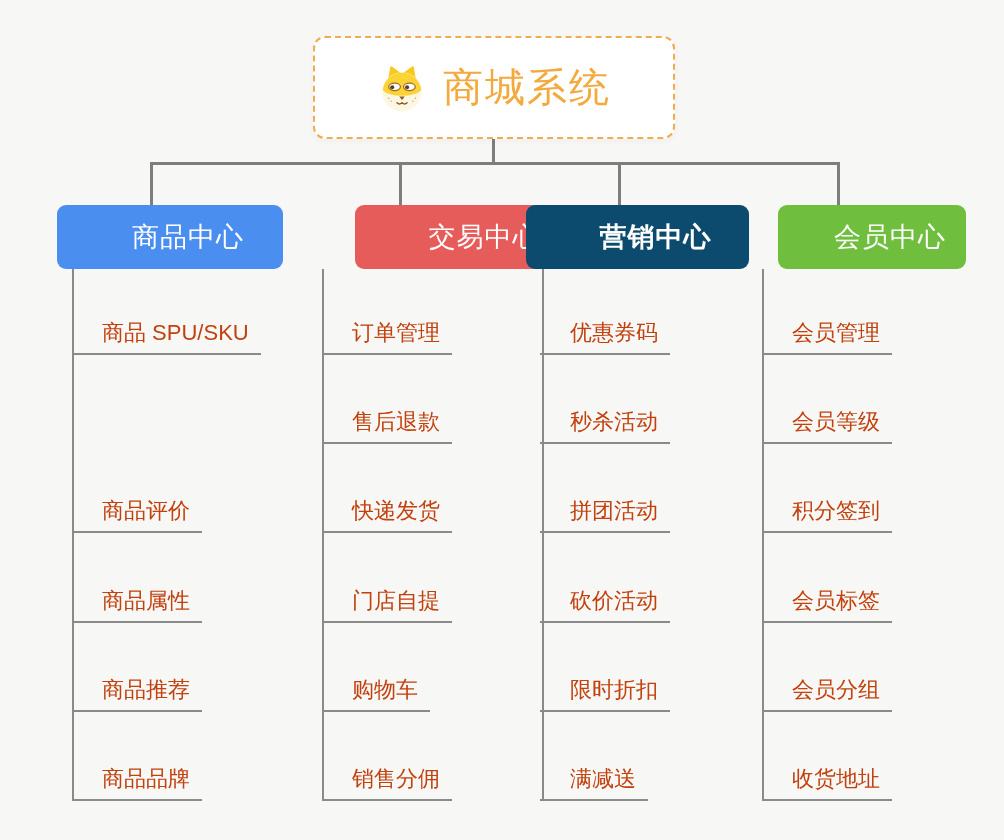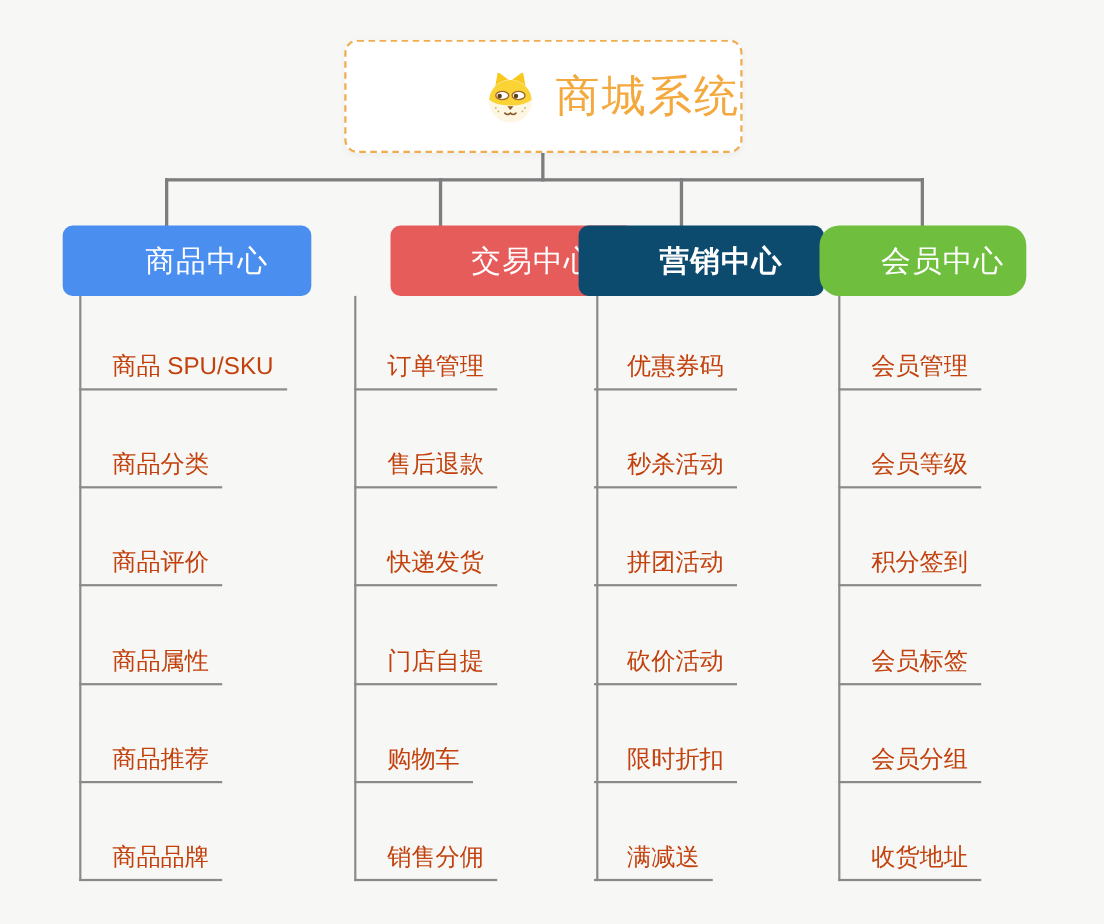--- a/index.html
+++ b/index.html
@@ -10,33 +10,33 @@
   .root-stem{left:492px;top:139px;width:3px;height:26px;}
   .h-line{left:150px;top:162px;width:690px;height:3px;}
   .drop{top:162px;width:3px;height:44px;}
   .drop1{left:150px;} .drop2{left:399px;} .drop3{left:618px;} .drop4{left:837px;}
   .vline{position:absolute;width:2px;background:#8a8a8a;top:269px;height:532px;}
   .v1{left:72px;} .v2{left:322px;} .v3{left:542px;} .v4{left:762px;}
 
   
   .root-node{position:absolute;left:313px;top:36px;width:362px;height:103px;
     background:#ffffff;border:2px dashed #f0ac4e;border-radius:12px;box-sizing:border-box;
-    display:flex;align-items:center;justify-content:flex-end;gap:16px;
+    display:flex;align-items:center;justify-content:center;gap:16px;
     box-shadow:0 2px 6px rgba(0,0,0,0.04);cursor:pointer;}
   .root-title{font-size:40px;color:#f4a93e;letter-spacing:2px;white-space:nowrap;}
   .dog{width:50px;height:50px;display:inline-flex;}
 
   
   .branch{position:absolute;top:205px;height:64px;border-radius:9px;
     display:flex;align-items:center;justify-content:center;
     color:#ffffff;font-size:27px;letter-spacing:1px;cursor:pointer;white-space:nowrap;padding-left:36px;}
   .b1{left:57px;width:190px;}
   .b2{left:307px;width:187px;}
   .b3{left:526px;width:187px;}
-  .b4{left:745px;width:152px;border-radius:18px;}
+  .b4{left:778px;width:152px;}
 
   
   .leaf{position:absolute;font-size:22px;line-height:30px;color:#c2410c;
     padding:0 12px 5px 30px;border-bottom:2px solid #8a8a8a;white-space:nowrap;cursor:pointer;}
   .c1{left:72px;} .c2{left:322px;} .c3{left:540px;} .c4{left:762px;}
   .r1{top:318px;} .r2{top:407px;} .r3{top:496px;} .r4{top:586px;} .r5{top:675px;} .r6{top:764px;}
 </style>
 </head>
 <body>
 
@@ -74,21 +74,20 @@
     </span>
     <span class="root-title">商城系统</span>
   </div>
 
   <div class="branch b1" style="background: rgb(74, 142, 240);">商品中心</div>
   <div class="branch b2" style="background: rgb(230, 92, 91); margin-left: 48px;">交易中心</div>
   <div class="branch b3" style="background: #0c4a6e; font-weight: bold;">营销中心</div>
   <div class="branch b4" style="background: rgb(111, 190, 61);">会员中心</div>
 
   <div class="leaf c1 r1">商品 SPU/SKU</div>
-  <div class="leaf c1 r2">商品分类</div>
   <div class="leaf c1 r3">商品评价</div>
   <div class="leaf c1 r4">商品属性</div>
   <div class="leaf c1 r5">商品推荐</div>
   <div class="leaf c1 r6">商品品牌</div>
 
   <div class="leaf c2 r1">订单管理</div>
   <div class="leaf c2 r2">售后退款</div>
   <div class="leaf c2 r3">快递发货</div>
   <div class="leaf c2 r4">门店自提</div>
   <div class="leaf c2 r5">购物车</div>

